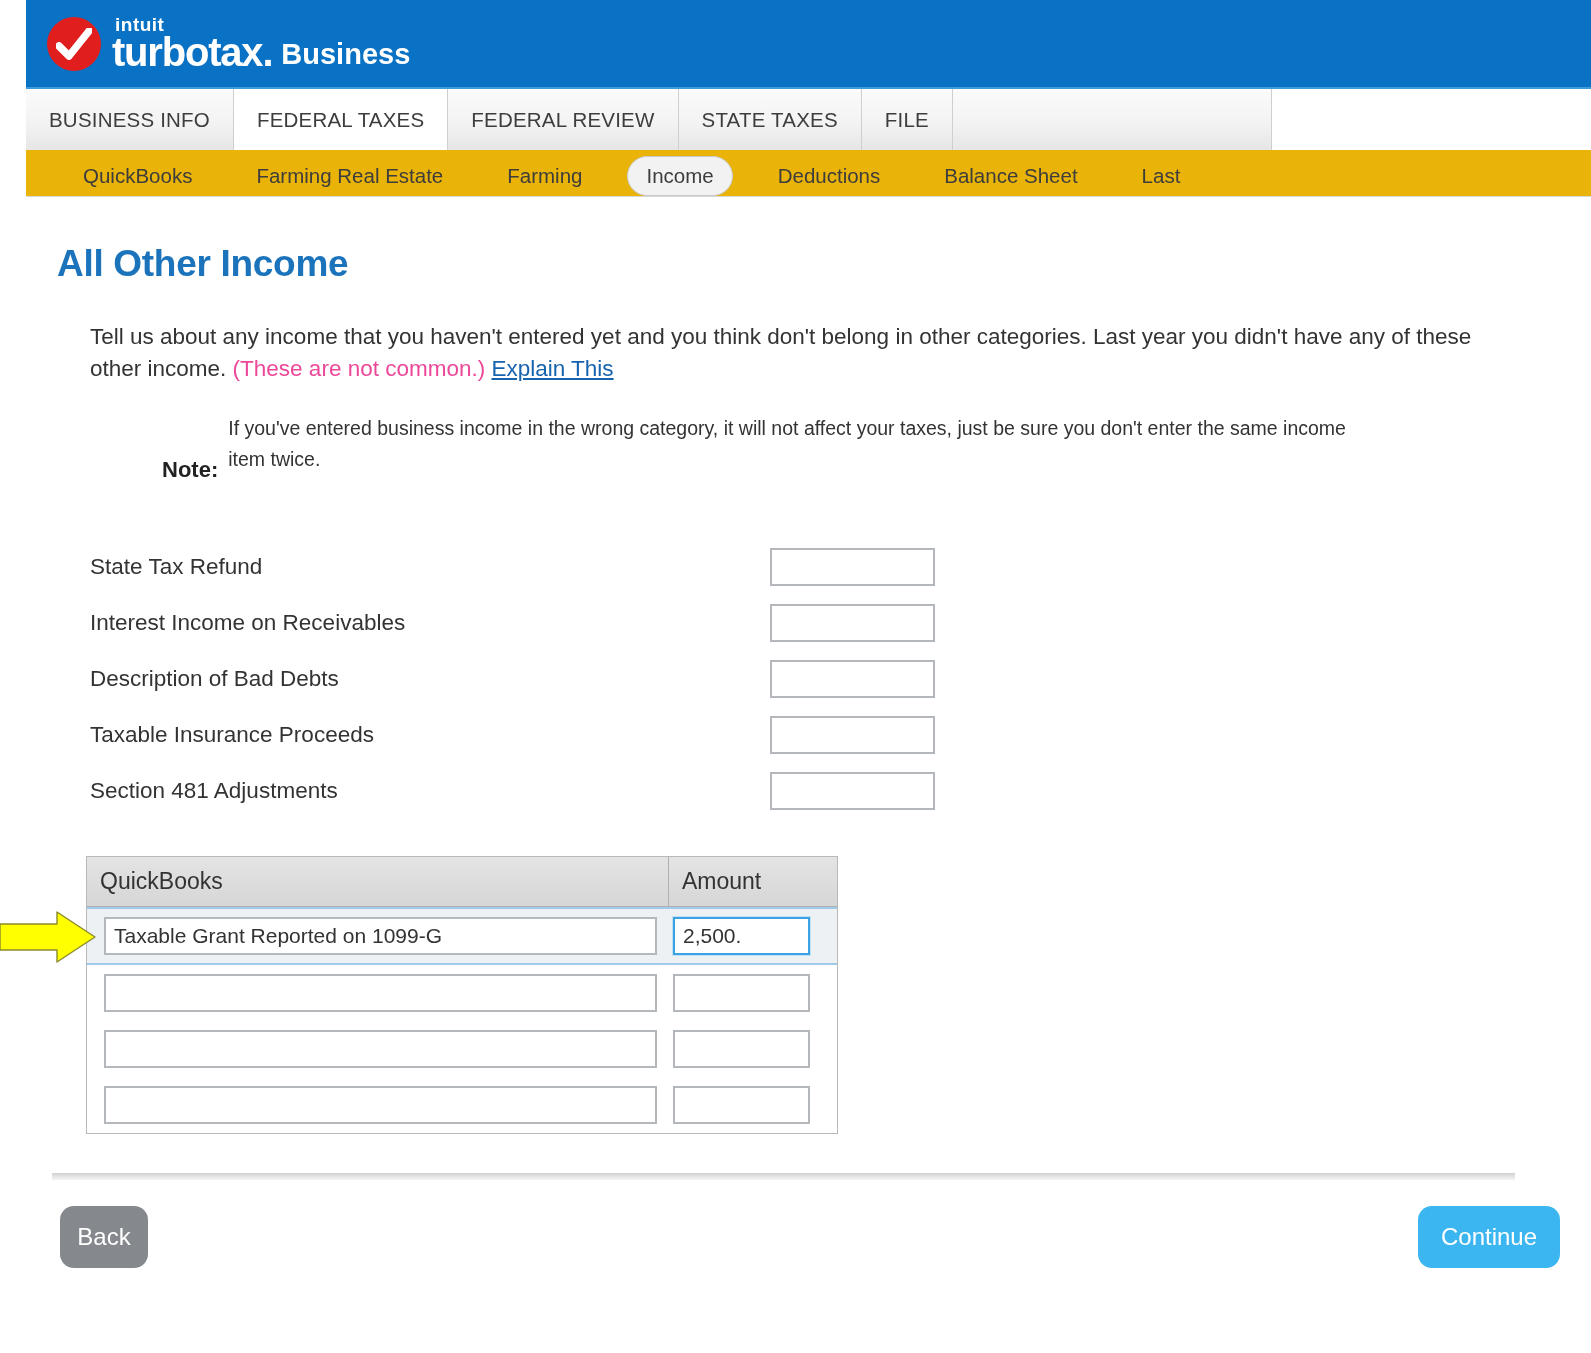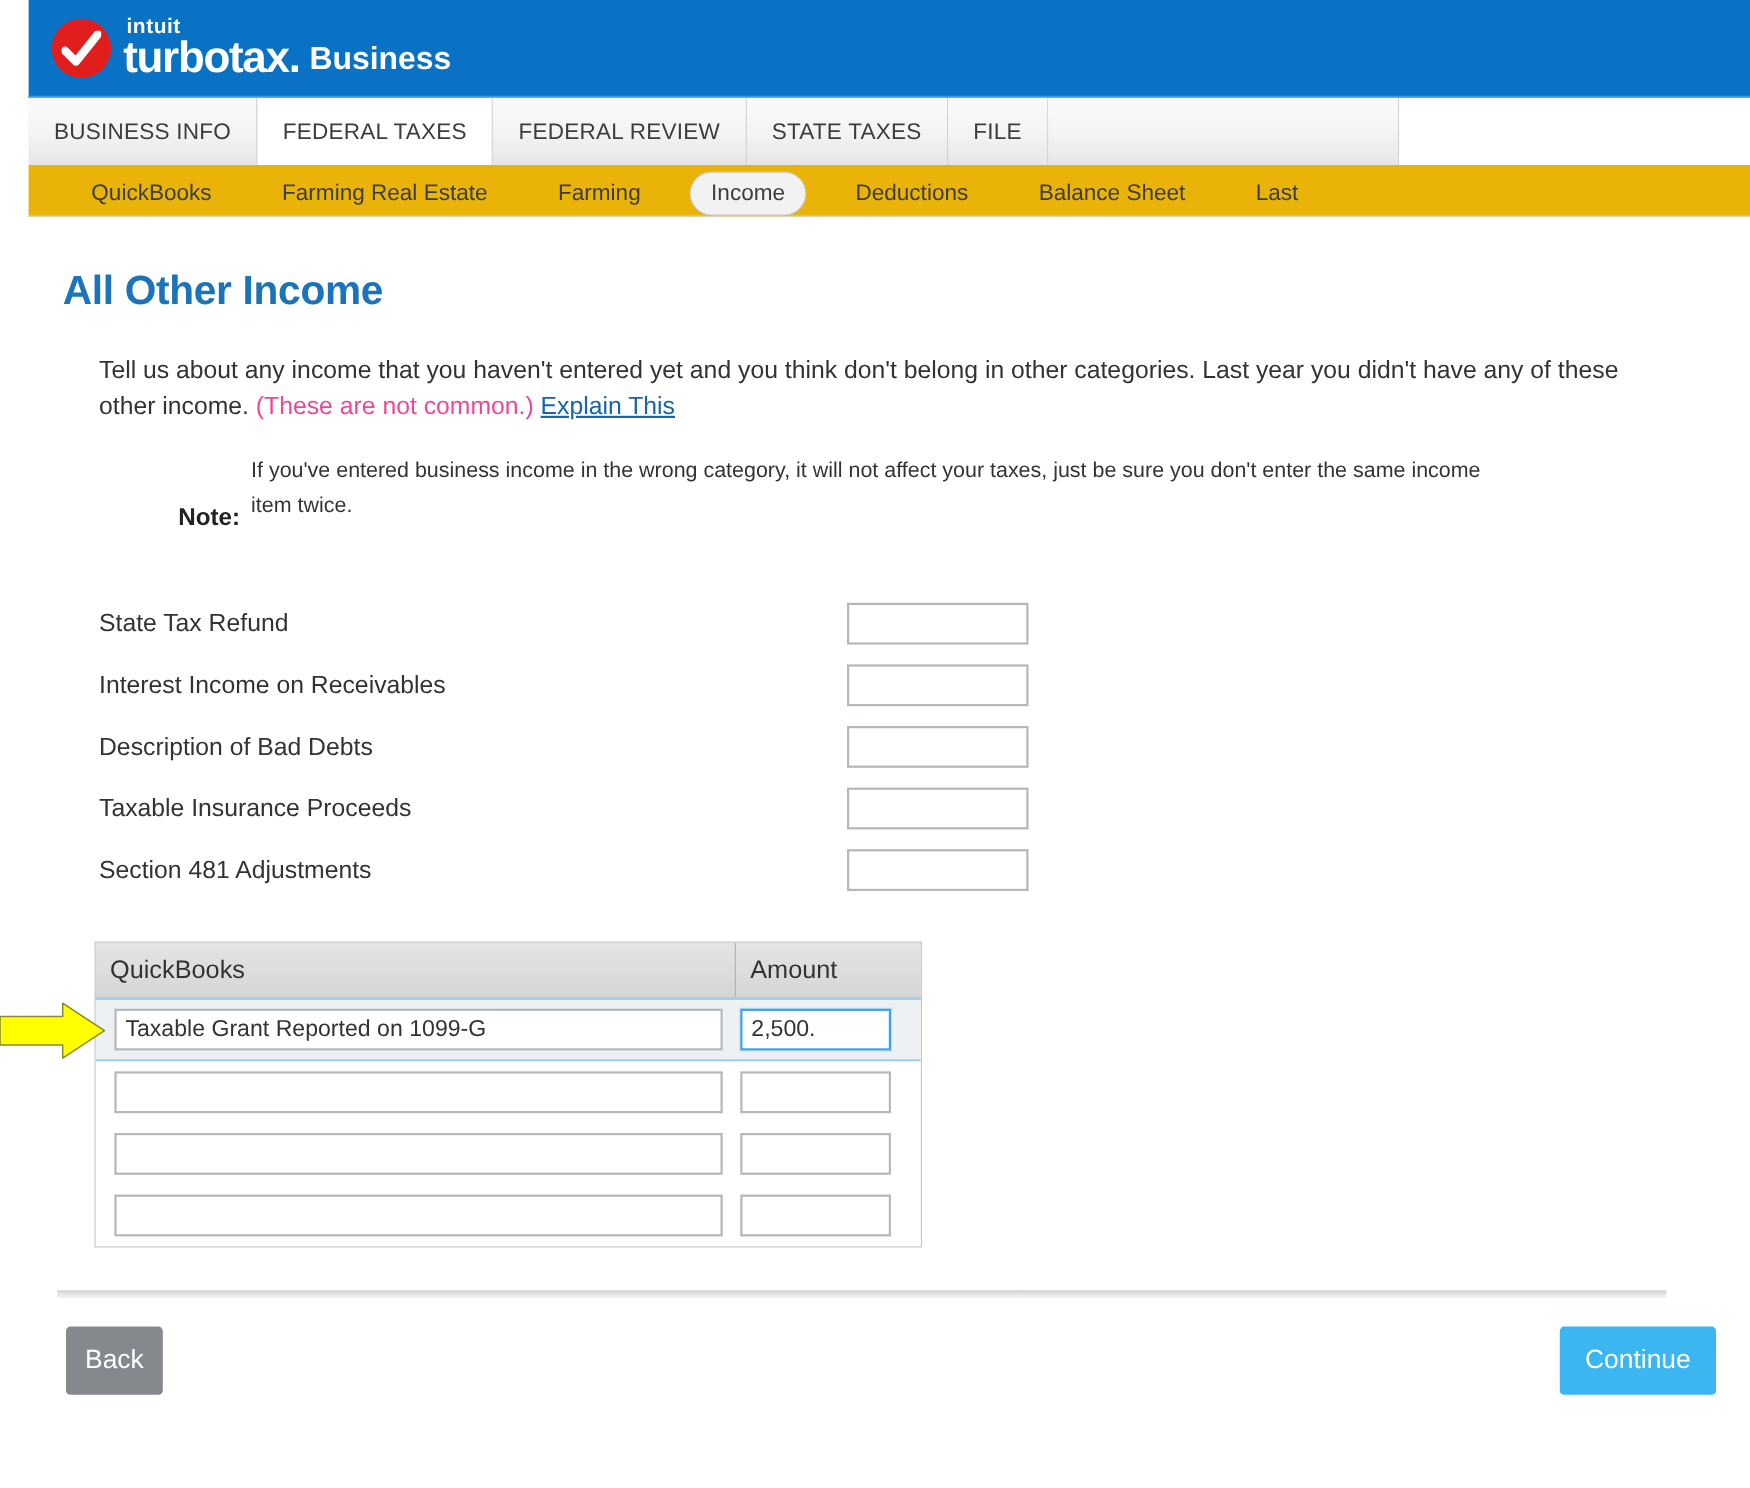--- a/index.html
+++ b/index.html
@@ -273,21 +273,21 @@
   }
   .footer {
     margin-top: 26px;
     padding: 0 31px 0 34px;
     display: flex;
     align-items: center;
     justify-content: space-between;
   }
   .btn {
     border: none;
-    border-radius: 4px;
+    border-radius: 14px;
     color: #ffffff;
     font-family: "Liberation Sans", sans-serif;
     font-size: 24px;
     cursor: pointer;
     padding: 0;
     text-align: center;
   }
   .btn-back {
     background: #85888d;
     width: 88px; height: 62px;

